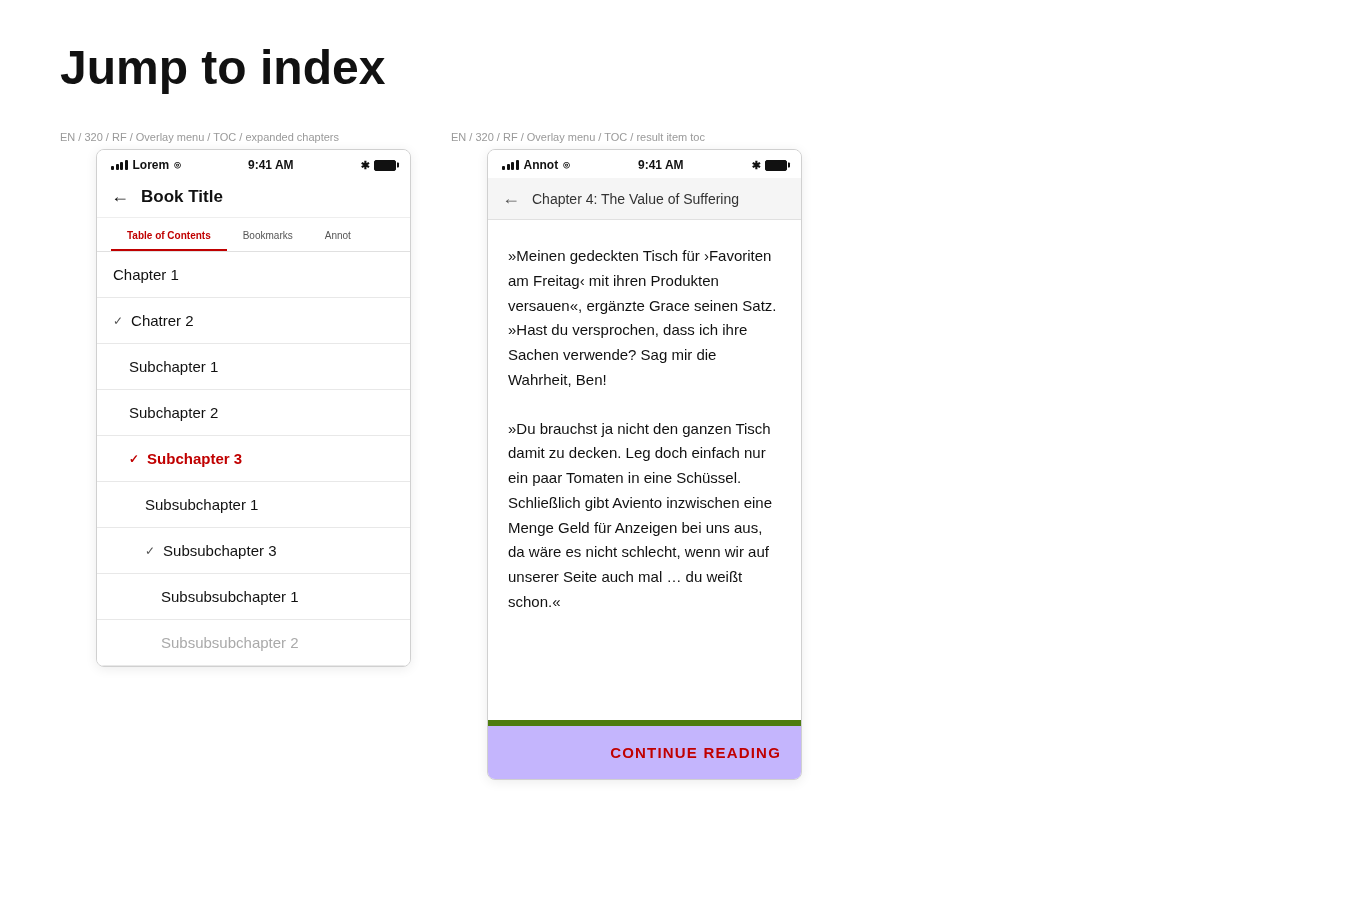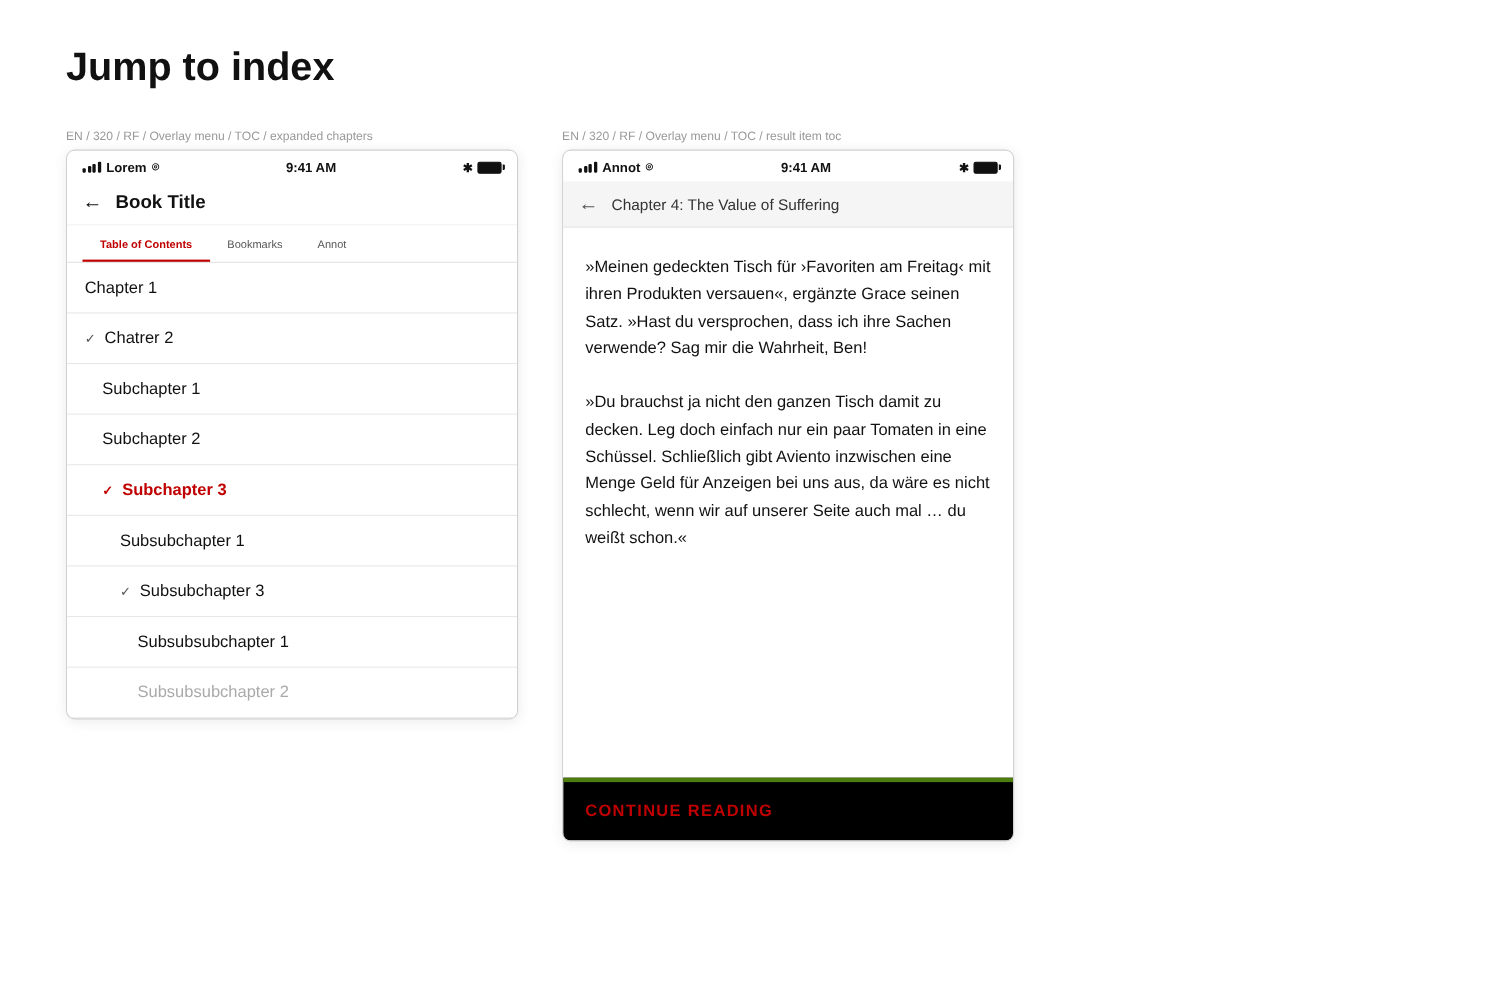--- a/index.html
+++ b/index.html
@@ -6,47 +6,48 @@
     body {
       background: #ffffff;
       font-family: -apple-system, BlinkMacSystemFont, 'Segoe UI', Helvetica, Arial, sans-serif;
       min-height: 903px;
       width: 1364px;
     }
     .page-wrapper {
       padding: 40px 60px;
     }
     .page-title {
-      font-size: 36px;
+      font-size: 48px;
       font-weight: 700;
       color: #111;
       margin-bottom: 36px;
     }
     .screens-row {
       display: flex;
       gap: 40px;
       align-items: flex-start;
     }
     .screen-container {
       display: flex;
       flex-direction: column;
       align-items: flex-start;
     }
     .breadcrumb {
       font-size: 11px;
       color: #999;
       margin-bottom: 6px;
     }
     .phone-frame {
-      width: 411px;
+      width: 315px;
       background: #fff;
       border: 1.5px solid #d0d0d0;
       border-radius: 8px;
       overflow: hidden;
       box-shadow: 0 2px 12px rgba(0,0,0,0.08);
+      margin-left: 36px;
     }
 
     
     .status-bar {
       display: flex;
       align-items: center;
       justify-content: space-between;
       padding: 8px 14px 6px 14px;
       font-size: 12px;
       font-weight: 600;
@@ -215,25 +216,25 @@
       min-height: 500px;
     }
     .reading-paragraph {
       font-size: 15px;
       line-height: 1.65;
       color: #111;
       margin-bottom: 24px;
     }
     .reading-footer {
       padding: 18px 20px;
-      background: #000000;
-      border-top: 4px solid #4d7c0f;
-      display: flex;
-      align-items: center;
-      justify-content: flex-start;
+      background: #c4b5fd;
+      border-top: 6px solid #4d7c0f;
+      display: flex;
+      align-items: center;
+      justify-content: flex-end;
     }
     .continue-btn {
       font-size: 15px;
       font-weight: 700;
       color: #c00000;
       letter-spacing: 0.08em;
       cursor: pointer;
       background: none;
       border: none;
       text-transform: uppercase;

